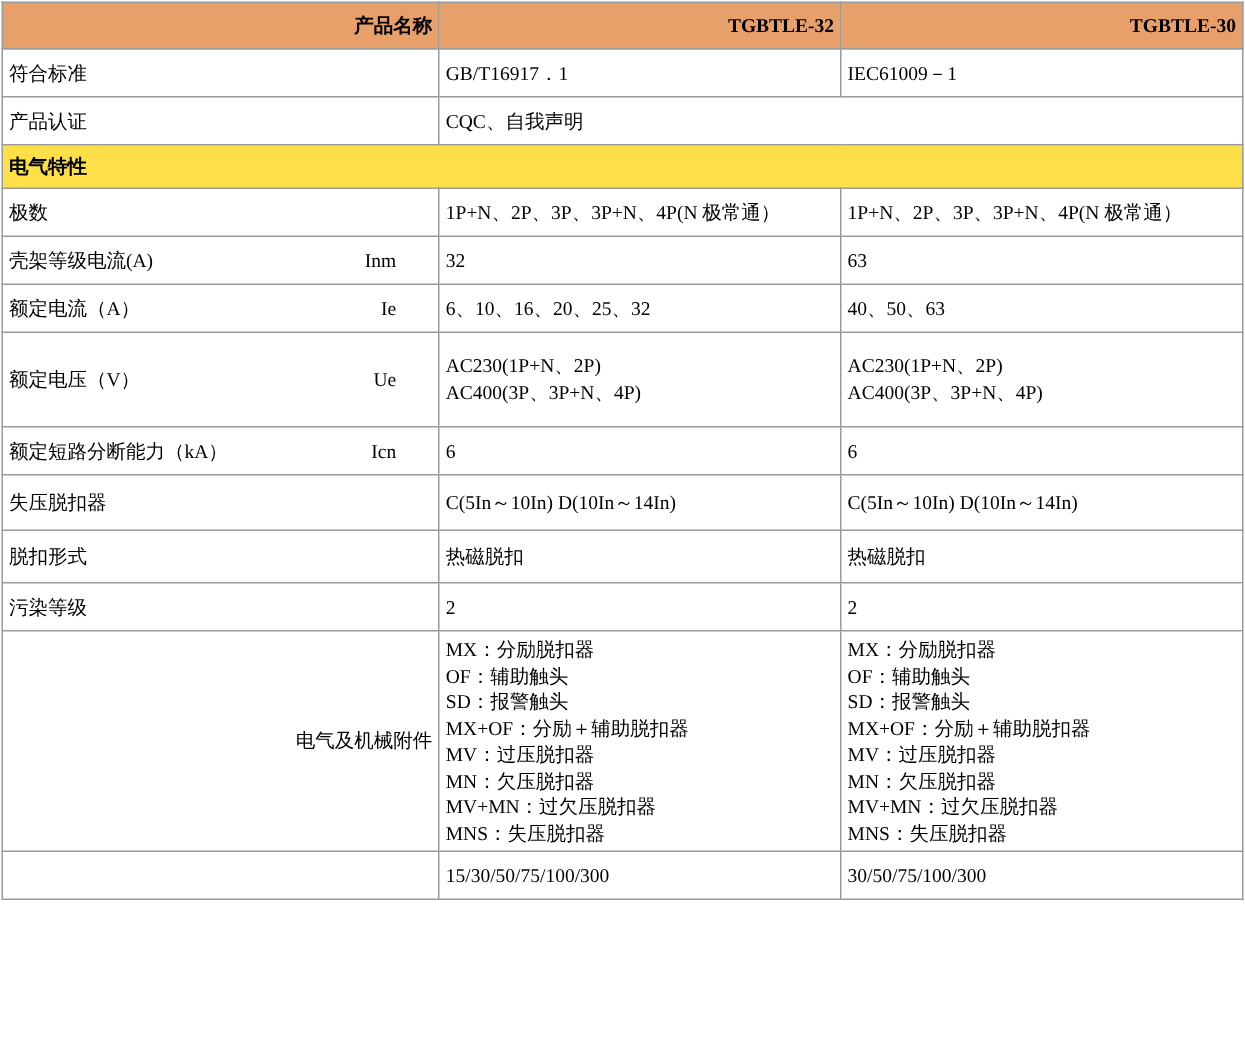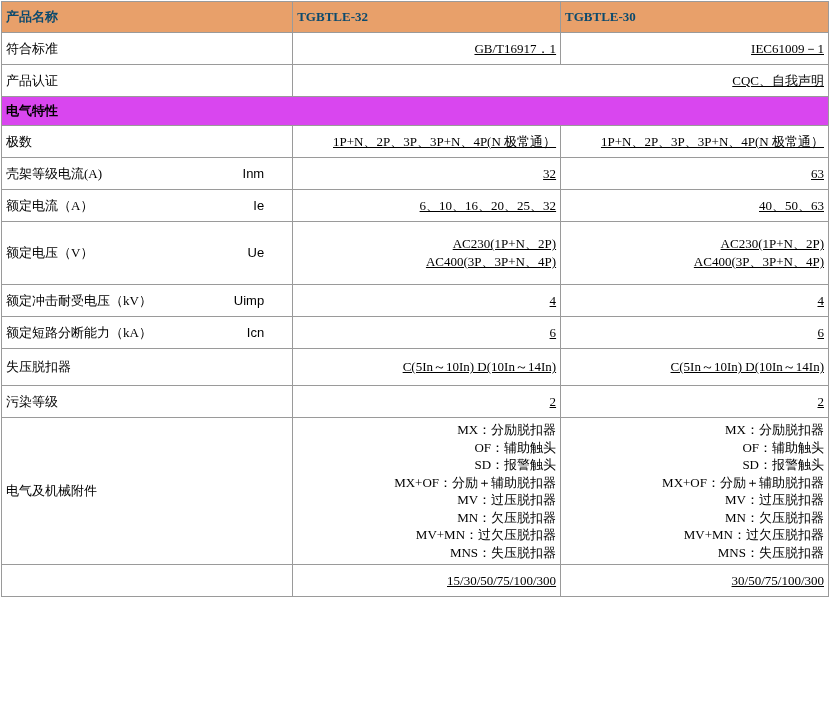--- a/index.html
+++ b/index.html
@@ -27,62 +27,61 @@
     vertical-align: middle;
     padding: 3px 4px;
   }
   .col-label { width: 275px; }
   .col-a { width: 253px; }
   .col-b { width: 253px; }
 
   
   .hdr td {
     background: #e8a06a;
-    color: #0c4a6e;
+    color: #000000;
     font-weight: bold;
-    text-align: left;
+    text-align: right;
     height: 24px;
     font-size: 13.5px;
   }
   
   .band td {
-    background: #d946ef;
+    background: #fde047;
     font-weight: bold;
     text-align: left;
     padding-left: 6px;
     height: 22px;
     font-size: 13.5px;
   }
   .lbl {
     text-align: left;
     padding-left: 6px;
     position: relative;
     margin-left: 19px;
   }
   .lbl .sym {
     position: absolute;
     right: 28px;
     top: 50%;
     transform: translateY(-50%);
-    font-family: Liberation Sans, sans-serif;
+    font-family: Liberation Serif, serif;
   }
   .val {
-    text-align: right;
-    text-decoration: underline;
+    text-align: left;
   }
   .row-h { height: 25px; }
   .two-line { line-height: 1.9; }
   .acc-cell {
-    text-align: right;
+    text-align: left;
     line-height: 2.25;
     padding: 8px 4px;
     font-size: 13px;
   }
   .acc-label {
-    text-align: left;
+    text-align: right;
     padding-left: 6px;
     vertical-align: middle;
   }
   .nowrap { white-space: nowrap; }
 </style>
 </head>
 <body>
 
 <table class="spec">
   <colgroup>
@@ -146,45 +145,42 @@
         <div>AC230(1P+N、2P)</div>
         <div>AC400(3P、3P+N、4P)</div>
       </td>
       <td class="val two-line">
         <div>AC230(1P+N、2P)</div>
         <div>AC400(3P、3P+N、4P)</div>
       </td>
     </tr>
 
 
-    <tr>
-      <td class="lbl row-h">
-        <span>额定冲击耐受电压（kV）</span>
-        <span class="sym">Uimp</span>
-      </td>
-      <td class="val row-h">4</td>
-      <td class="val row-h">4</td>
-    </tr>
 
 
     <tr>
       <td class="lbl row-h">
         <span>额定短路分断能力（kA）</span>
         <span class="sym">Icn</span>
       </td>
       <td class="val row-h">6</td>
       <td class="val row-h">6</td>
     </tr>
 
     <tr>
       <td class="lbl" style="height:30px">失压脱扣器</td>
       <td class="val">C(5In～10In)  D(10In～14In)</td>
       <td class="val">C(5In～10In) D(10In～14In)</td>
     </tr>
 
+    <tr>
+      <td class="lbl" style="height:28px">脱扣形式</td>
+      <td class="val">热磁脱扣</td>
+      <td class="val">热磁脱扣</td>
+    </tr>
 
     <tr>
       <td class="lbl row-h">污染等级</td>
       <td class="val row-h">2</td>
       <td class="val row-h">2</td>
     </tr>
 
     <tr>
       <td class="acc-label">电气及机械附件</td>
       <td class="acc-cell">

